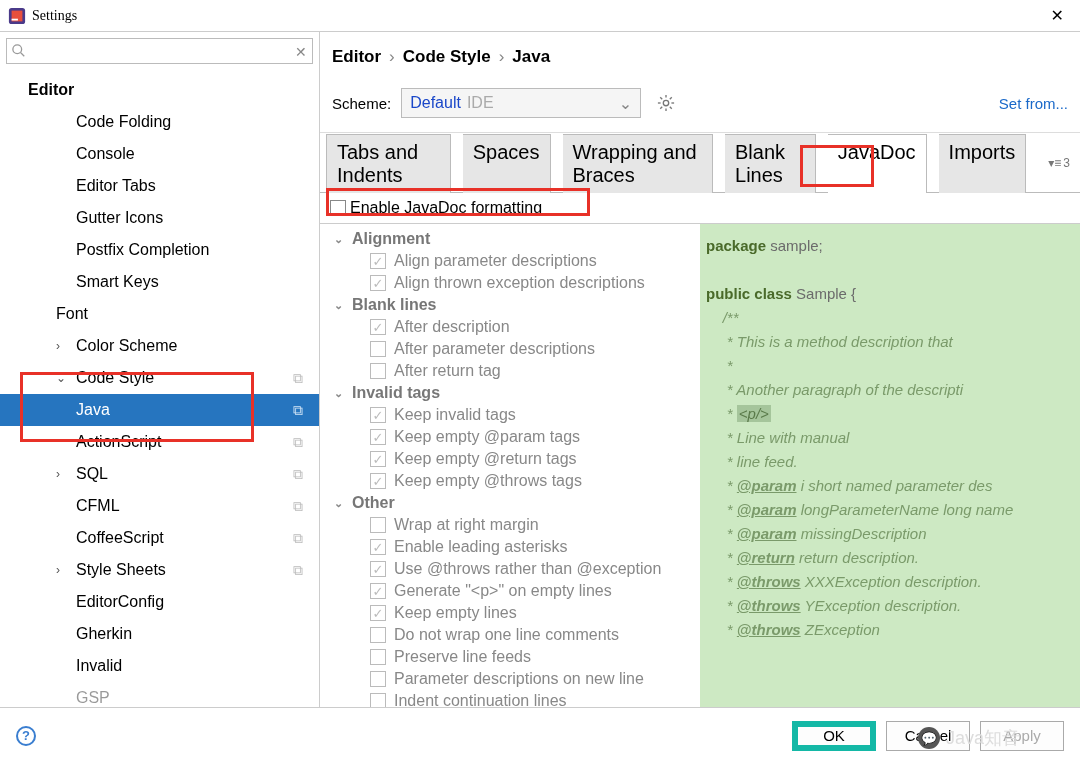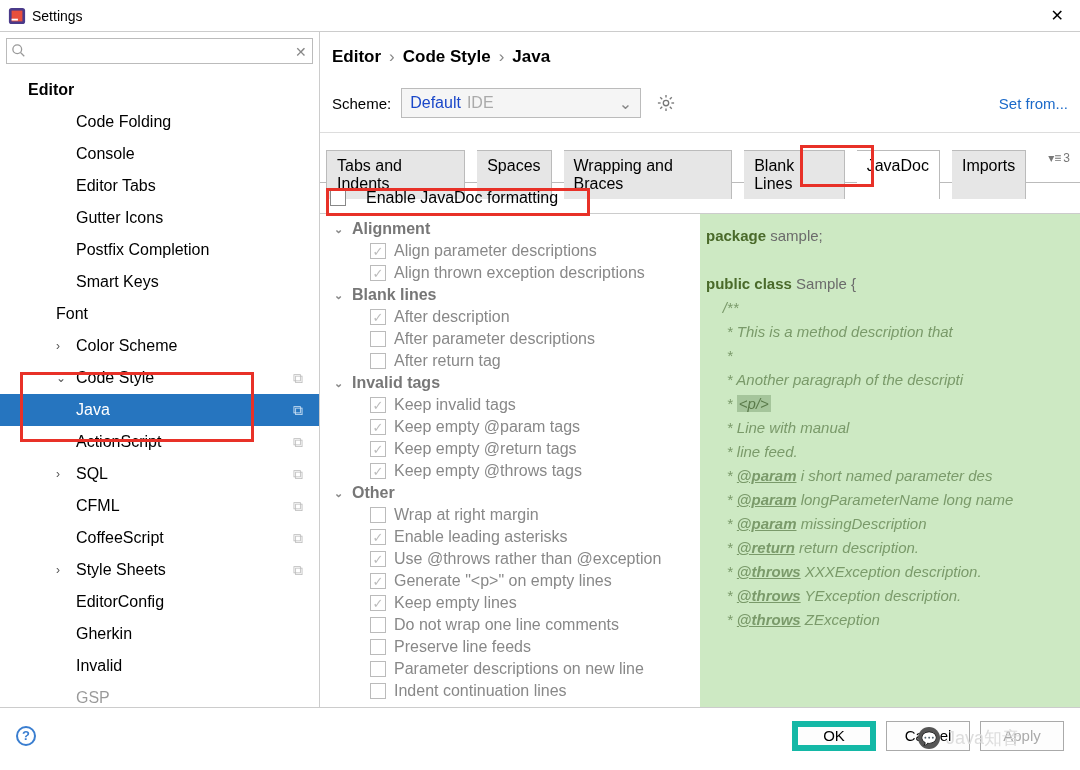--- a/index.html
+++ b/index.html
@@ -2,21 +2,21 @@
 <html><head>
 <meta charset="utf-8">
 <style>
 * { box-sizing: border-box; margin: 0; padding: 0; font-family: "Segoe UI", Arial, sans-serif; }
 body { width: 1080px; height: 770px; background: #fff; overflow: hidden; font-size: 14px; color: #000; position: relative; }
 
 
 .titlebar { height: 32px; display: flex; align-items: center; padding: 0 8px; border-bottom: 1px solid #ccc; justify-content: space-between; }
 .titlebar .left { display: flex; align-items: center; gap: 6px; }
 .app-icon { width: 18px; height: 18px; }
-.titlebar-text { font-size: 14px; }
+.titlebar-text { font-size: 14px; font-family: Liberation Serif, serif; }
 .close-x { font-size: 16px; padding: 4px 8px; cursor: pointer; }
 
 
 .main { display: flex; height: 675px; }
 .sidebar { width: 320px; border-right: 1px solid #ccc; display: flex; flex-direction: column; }
 .search-wrap { padding: 6px; }
 .search-input { width: 100%; height: 26px; border: 1px solid #bbb; padding: 0 22px 0 24px; font-size: 13px; background: #fff; }
 .search-wrap { position: relative; }
 .search-icon { position: absolute; left: 12px; top: 12px; width: 14px; height: 14px; color: #888; }
 .clear-icon { position: absolute; right: 12px; top: 12px; width: 12px; height: 12px; color: #888; cursor: pointer; }
@@ -43,26 +43,26 @@
 
 .scheme-row { display: flex; align-items: center; padding: 6px 12px 14px 12px; gap: 10px; }
 .scheme-label { font-size: 15px; }
 .scheme-select { flex: 0 0 auto; width: 240px; height: 30px; border: 1px solid #bbb; background: #f5f5f5; display: flex; align-items: center; padding: 0 8px; font-size: 16px; cursor: pointer; justify-content: space-between; }
 .scheme-name { color: #1a47c9; }
 .scheme-ide { color: #aaa; margin-left: 6px; }
 .gear { margin-left: 6px; color: #777; cursor: pointer; }
 .setfrom { margin-left: auto; color: #1a69c9; font-size: 15px; cursor: pointer; }
 
 .tabs { display: flex; border-bottom: 1px solid #bbb; border-top: 1px solid #ddd; align-items: stretch; padding-left: 6px; position: relative; }
-.tab { padding: 6px 10px; font-size: 16px; background: #e6e6e6; border: 1px solid #bbb; border-bottom: none; margin-right: 12px; cursor: pointer; position: relative; top: 17px; }
+.tab { padding: 6px 10px; font-size: 20px; background: #e6e6e6; border: 1px solid #bbb; border-bottom: none; margin-right: 12px; cursor: pointer; position: relative; top: 1px; }
 .tab + .tab { border-left: none; }
 .tab.active { background: #fff; }
 .tabs-right { margin-left: auto; display: flex; align-items: center; padding: 0 10px; color: #777; font-size: 12px; gap: 2px; }
 
-.enable-row { display: flex; align-items: center; padding: 6px 10px; border-bottom: 1px solid #ccc; font-size: 16px; gap: 20px; position: relative; }
+.enable-row { display: flex; align-items: center; padding: 6px 10px; border-bottom: 1px solid #ccc; font-size: 16px; gap: 4px; position: relative; }
 .cb { width: 16px; height: 16px; border: 1px solid #888; background: #fff; display: inline-flex; align-items: center; justify-content: center; flex-shrink: 0; }
 .cb.checked::after { content: "✓"; font-size: 13px; color: #888; line-height: 1; }
 .cb.greyed { border-color: #bbb; }
 .cb.greyed.checked::after { color: #bbb; }
 
 .options-preview { display: flex; flex: 1; overflow: hidden; }
 .options { flex: 1; overflow: auto; padding: 4px 0; color: #888; font-size: 16px; }
 .opt-section { padding: 2px 10px 2px 32px; display: flex; align-items: center; font-weight: 600; color: #777; position: relative; cursor: pointer; }
 .opt-section .caret { position: absolute; left: 14px; font-size: 11px; color: #888; }
 .opt-item { padding: 2px 16px 2px 74px; display: flex; align-items: center; gap: 8px; position: relative; }

